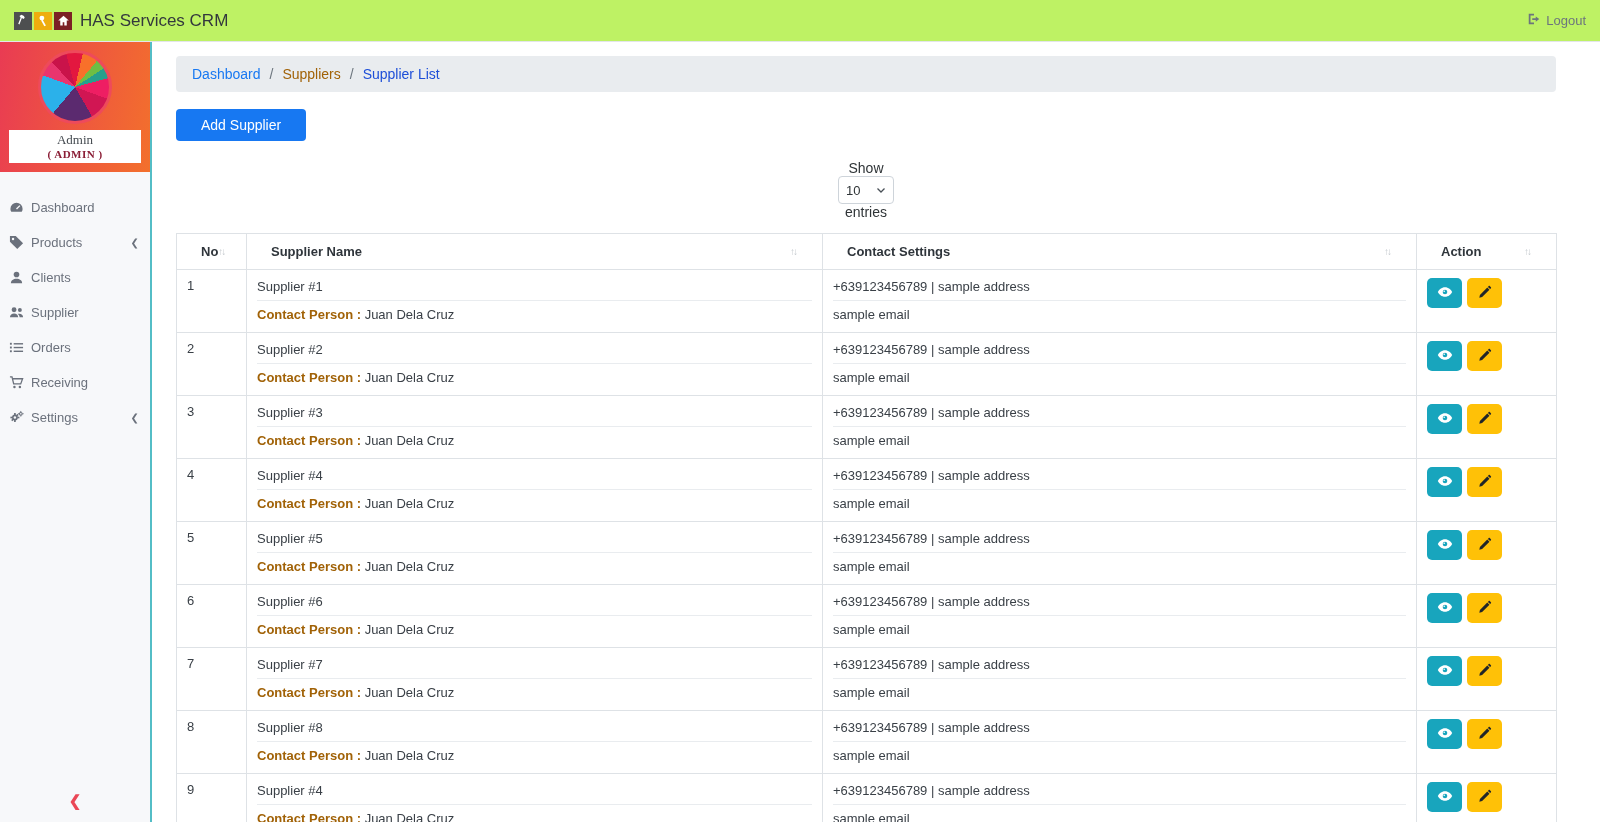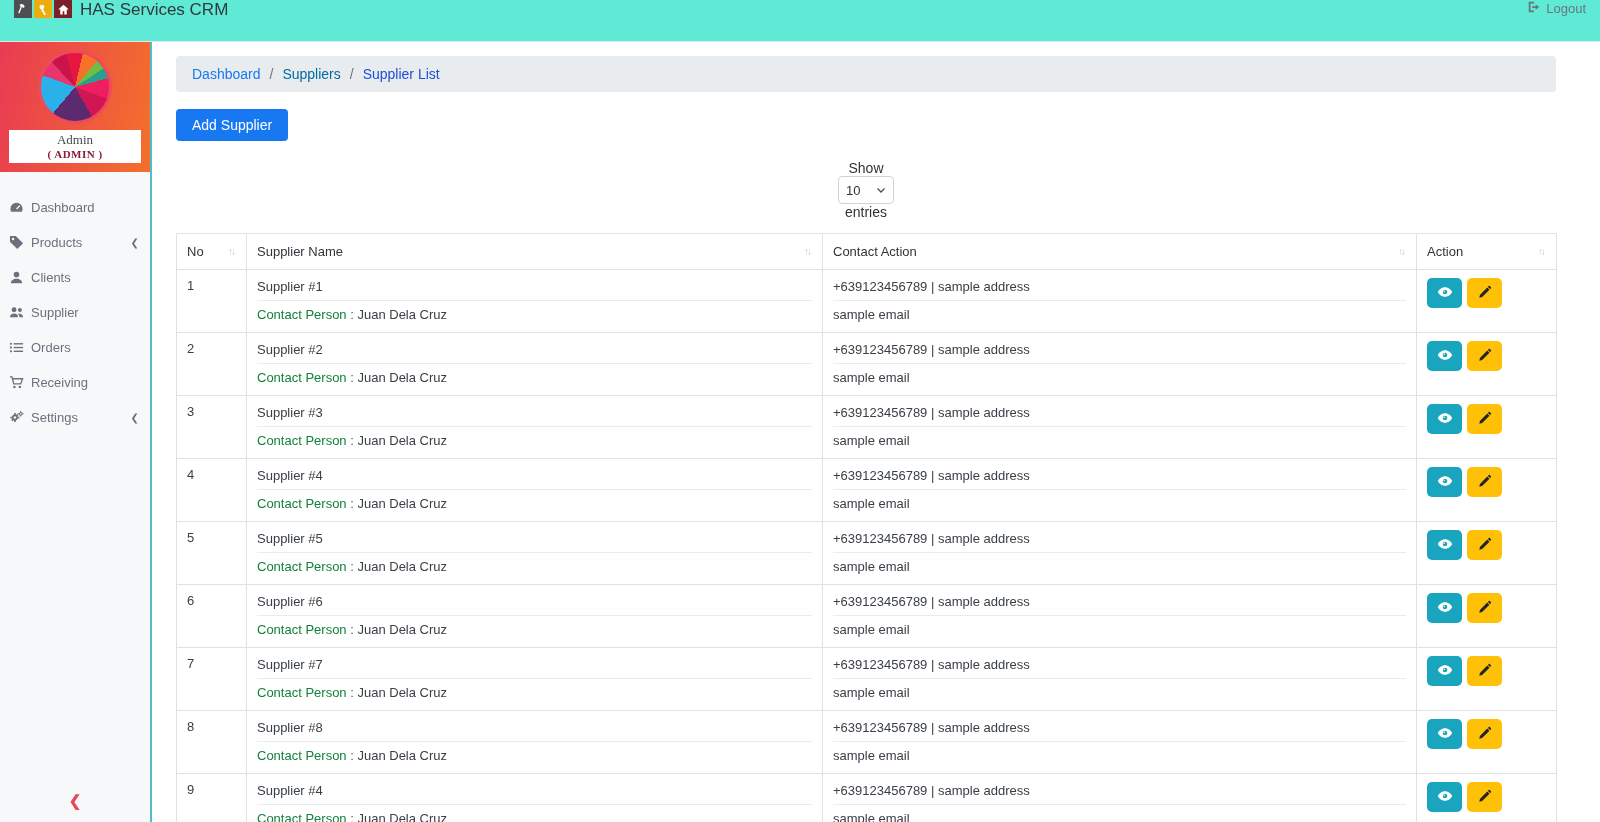--- a/index.html
+++ b/index.html
@@ -1,19 +1,19 @@
 <!DOCTYPE html>
 <html><head>
 <meta charset="utf-8">
 <style>
   * { margin:0; padding:0; box-sizing:border-box; }
   html,body { width:1600px; height:822px; font-family:"Liberation Sans", sans-serif; background:#fff; color:#212529; overflow:hidden; }
 
   
-  .topbar { height:42px; background:#5eead4; border-bottom:1px solid #e3e6ea; display:flex; align-items:flex-start; padding:0 14px; }
+  .topbar { height:42px; background:#bef264; border-bottom:1px solid #e3e6ea; display:flex; align-items:center; padding:0 14px; }
   .logo-group { display:flex; gap:2px; margin-right:8px; }
   .logo-sq { width:18px; height:18px; display:flex; align-items:center; justify-content:center; }
   .logo-sq.g1 { background:#4d4f50; }
   .logo-sq.g2 { background:#eead0e; }
   .logo-sq.g3 { background:#7b2125; }
   .app-title { font-size:17px; color:#33383d; }
   .topbar-right { margin-left:auto; display:flex; align-items:center; gap:5px; color:#6c757d; font-size:13px; cursor:pointer; }
 
   
   .sidebar { position:absolute; top:42px; left:0; bottom:0; width:152px; background:#f7f8fa; border-right:2px solid #53bdc6; }
@@ -28,44 +28,44 @@
   .menu-item { display:flex; align-items:center; gap:7px; padding:10px 8px 10px 9px; font-size:13px; color:#6b717c; cursor:pointer; }
   .menu-item .mi-icon { width:15px; height:15px; flex:0 0 15px; display:flex; align-items:center; justify-content:center; }
   .menu-item .chev { margin-left:auto; color:#6b717c; font-size:10px; padding-right:3px; }
   .collapse-toggle { position:absolute; bottom:12px; left:0; right:0; text-align:center; color:#ea4756; font-weight:bold; font-size:15px; cursor:pointer; }
 
   
   .main { position:absolute; top:42px; left:152px; right:0; bottom:0; background:#fff; padding:14px 44px 0 24px; overflow:hidden; }
   .breadcrumb { background:#e9ecef; border-radius:4px; padding:10px 16px; font-size:14px; display:flex; gap:9px; align-items:center; }
   .bc-link { color:#1778f2; cursor:pointer; }
   .bc-sep { color:#6c757d; }
-  .bc-dark { color:#0369a1; }
+  .bc-dark { color:#a16207; }
   .bc-gray { color:#1d4ed8; }
 
-  .btn-add { margin-top:17px; display:inline-block; background:#1778f2; color:#fff; font-size:14px; border:none; border-radius:4px; padding:8px 16px; cursor:pointer; }
+  .btn-add { margin-top:17px; display:inline-block; background:#1778f2; color:#fff; font-size:14px; border:none; border-radius:4px; padding:8px 25px; cursor:pointer; }
 
   .controls { margin-top:19px; display:flex; align-items:center; font-size:14px; color:#2f3437;flex-direction:column; }
   .select-box { display:flex; align-items:center; justify-content:space-between; width:56px; height:28px; border:1px solid #ced4da; border-radius:4px; margin:0 8px; padding:0 7px; font-size:13px; color:#2f3437; cursor:pointer; background:#fff; }
   .search-wrap { margin-left:auto; display:flex; align-items:center; gap:8px; }
   .search-input { width:142px; height:28px; border:1px solid #ced4da; border-radius:4px; padding:0 8px; font-size:13px; font-family:inherit; }
 
   
   table.supplier-table { width:100%; border-collapse:collapse; margin-top:13px; font-size:13px; table-layout:fixed; }
   .supplier-table th, .supplier-table td { border:1px solid #dee2e6; text-align:left; vertical-align:top; }
-  .supplier-table thead th, .supplier-table tfoot td { font-weight:normal; color:#2f353b; padding:10px 10px;margin-left:8px; }
+  .supplier-table thead th, .supplier-table tfoot td { font-weight:bold; color:#2f353b; padding:10px 24px;margin-left:8px; }
   .supplier-table tbody td { padding:8px 10px 10px; color:#3a4047; }
   .col-no { width:70px; }
   .col-name { width:576px; }
   .col-contact { width:594px; }
   .col-action { width:140px; }
   .th-flex { display:flex; align-items:center; justify-content:space-between; }
   .sort-icon { color:#c3c8cd; font-size:10px; letter-spacing:-2px; padding-right:2px; }
   .cell-line1 { padding:1px 0 6px; border-bottom:1px solid #e9ecef; }
   .cell-line2 { padding-top:6px; }
-  .lbl-bold { font-weight:normal; color:#15803d; }
+  .lbl-bold { font-weight:bold; color:#a16207; }
   .action-btns { display:flex; gap:5px; }
   .abtn { width:35px; height:30px; border:none; border-radius:5px; display:flex; align-items:center; justify-content:center; cursor:pointer; }
   .abtn.view { background:#18a5bd; }
   .abtn.edit { background:#ffc107; }
 </style>
 </head>
 <body>
 
 <div class="topbar">
   <div class="logo-group">
@@ -234,21 +234,21 @@
             </div>
         </th>
         <th class="col-name">
           <div class="th-flex">
               <span>Supplier Name</span>
               <span class="sort-icon">↑↓</span>
             </div>
         </th>
         <th class="col-contact">
           <div class="th-flex">
-              <span>Contact Action</span>
+              <span>Contact Settings</span>
               <span class="sort-icon">↑↓</span>
             </div>
         </th>
         <th class="col-action">
           <div class="th-flex">
               <span>Action</span>
               <span class="sort-icon">↑↓</span>
             </div>
         </th>
       </tr>

